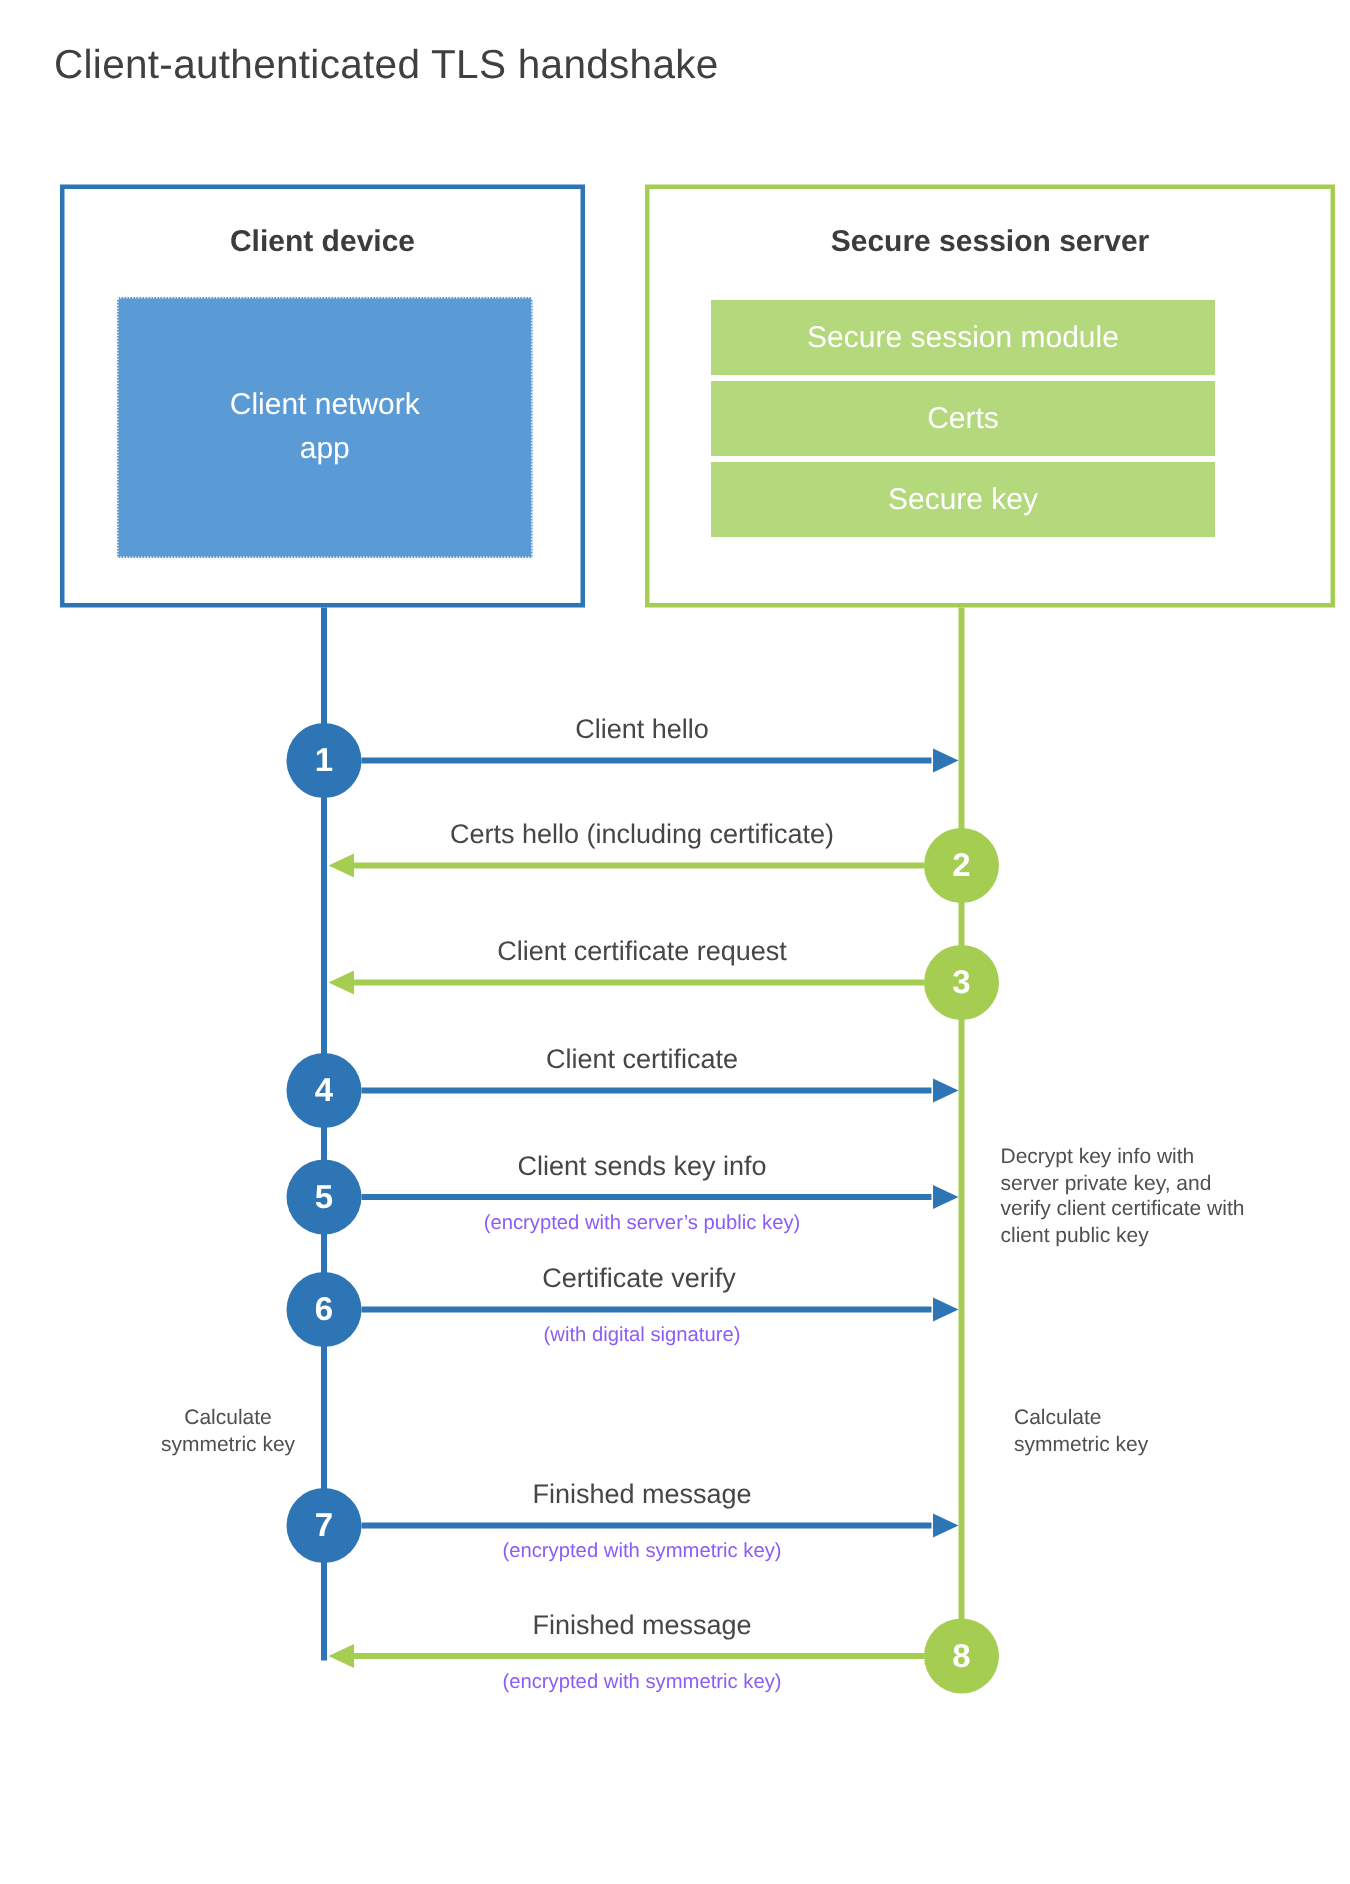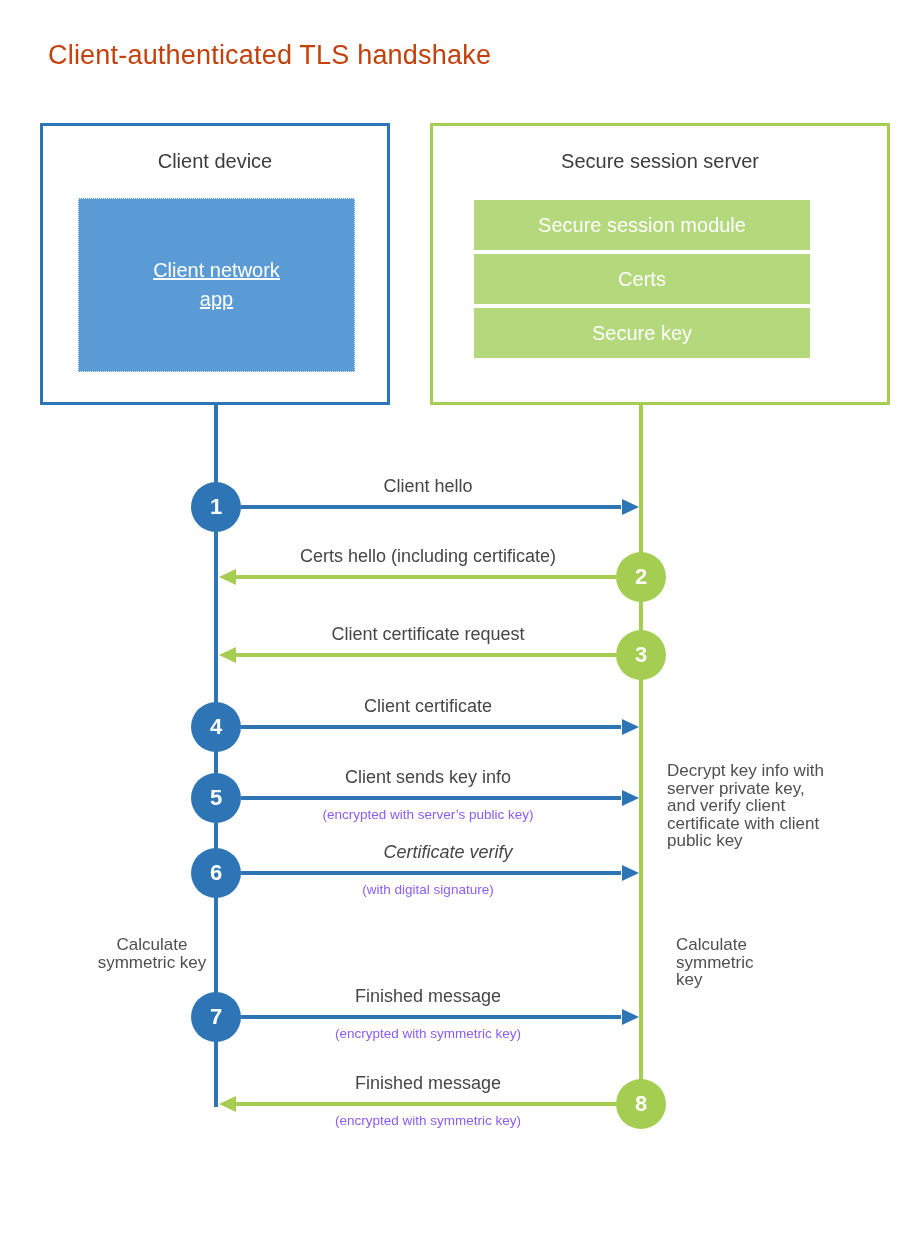--- a/index.html
+++ b/index.html
@@ -2,34 +2,34 @@
 <html><head>
 <meta charset="utf-8">
 <style>
   html,body{margin:0;padding:0;background:#fff;}
   .canvas{
     position:relative;width:900px;height:1256px;background:#fff;
     font-family:"Liberation Sans",sans-serif;overflow:hidden;
     --blue:#2e75b6;--lightblue:#5b9bd5;--green:#a4cd52;--lightgreen:#b4d87c;
   }
   .title{
-    position:absolute;left:36px;top:28px;margin:12px;
-    font-size:27px;font-weight:400;color:#c2410c;letter-spacing:.2px;
+    position:absolute;left:36px;top:28px;margin:0;
+    font-size:27px;font-weight:400;color:#404040;letter-spacing:.2px;
   }
   .box{position:absolute;top:123px;box-sizing:border-box;background:#fff;}
   .client-box{left:40px;width:350px;height:282px;border:3px solid var(--blue);}
   .server-box{left:430px;width:460px;height:282px;border:3px solid var(--green);}
-  .box-title{margin-top:24px;text-align:center;font-size:20px;font-weight:400;color:#3c3c3c;}
+  .box-title{margin-top:24px;text-align:center;font-size:20px;font-weight:700;color:#3c3c3c;}
   .app-box{
     position:absolute;left:35px;top:72px;width:277px;height:174px;
     background:var(--lightblue);border:1px dotted rgba(255,255,255,.85);
     display:flex;align-items:center;justify-content:center;
     color:#fff;font-size:20px;text-align:center;box-sizing:border-box;
   }
-  .app-box span{display:block;width:160px;line-height:1.45;text-decoration:underline;}
+  .app-box span{display:block;width:160px;line-height:1.45;}
   .bars{position:absolute;left:41px;top:74px;width:336px;}
   .bar{
     height:50px;margin-bottom:4px;background:var(--lightgreen);
     color:#fff;font-size:20px;text-align:center;line-height:50px;
   }
   .vline{position:absolute;width:4px;}
   .blue-line{left:214px;top:405px;height:702px;background:var(--blue);}
   .green-line{left:639px;top:405px;height:700px;background:var(--green);}
   #steps{position:absolute;left:0;top:0;width:100%;height:100%;}
   .arrow-body{position:absolute;height:4px;}
@@ -46,21 +46,21 @@
   .step-circle.blue{background:var(--blue);}
   .step-circle.green{background:var(--green);}
   .step-label{
     position:absolute;transform:translateX(-50%);white-space:nowrap;
     font-size:18px;color:#464646;
   }
   .step-sublabel{
     position:absolute;transform:translateX(-50%);white-space:nowrap;
     font-size:13.5px;color:#8b5cf6;
   }
-  .note{position:absolute;font-size:17px;color:#4f4f4f;line-height:17.5px;}
+  .note{position:absolute;font-size:14px;color:#4f4f4f;line-height:17.5px;}
   .side-note{left:667px;top:762px;width:165px;text-align:left;}
   .calc-left{left:92px;top:936px;width:120px;text-align:center;}
   .calc-right{left:676px;top:936px;width:100px;text-align:left;}
 </style>
 </head>
 <body>
 
 <div class="canvas" style="--blue: #2e75b6; --lightblue: #5b9bd5; --green: #a4cd52; --lightgreen: #b4d87c;">
 
   <h1 class="title">Client-authenticated TLS handshake</h1>
@@ -101,21 +101,21 @@
       <div class="arrow-head blue" style="top: 719px; left: 622px;"></div>
       <div class="step-label" style="left: 428px; top: 696px;">Client certificate</div>
       <div class="step-circle blue" style="left: 191px; top: 702px;">4</div>
       <div class="arrow-body blue" style="top: 796px; left: 241px; width: 380px;"></div>
       <div class="arrow-head blue" style="top: 790px; left: 622px;"></div>
       <div class="step-label" style="left: 428px; top: 767px;">Client sends key info</div>
       <div class="step-sublabel" style="left: 428px; top: 807px;">(encrypted with server’s public key)</div>
       <div class="step-circle blue" style="left: 191px; top: 773px;">5</div>
       <div class="arrow-body blue" style="top: 871px; left: 241px; width: 380px;"></div>
       <div class="arrow-head blue" style="top: 865px; left: 622px;"></div>
-      <div class="step-label" style="left: 448px; top: 842px; font-style: italic;">Certificate verify</div>
+      <div class="step-label" style="left: 426px; top: 842px;">Certificate verify</div>
       <div class="step-sublabel" style="left: 428px; top: 882px;">(with digital signature)</div>
       <div class="step-circle blue" style="left: 191px; top: 848px;">6</div>
       <div class="arrow-body blue" style="top: 1015px; left: 241px; width: 380px;"></div>
       <div class="arrow-head blue" style="top: 1009px; left: 622px;"></div>
       <div class="step-label" style="left: 428px; top: 986px;">Finished message</div>
       <div class="step-sublabel" style="left: 428px; top: 1026px;">(encrypted with symmetric key)</div>
       <div class="step-circle blue" style="left: 191px; top: 992px;">7</div>
       <div class="arrow-body green" style="top: 1102px; left: 236px; width: 380px;"></div>
       <div class="arrow-head green" style="top: 1096px; left: 219px;"></div>
       <div class="step-label" style="left: 428px; top: 1073px;">Finished message</div>

